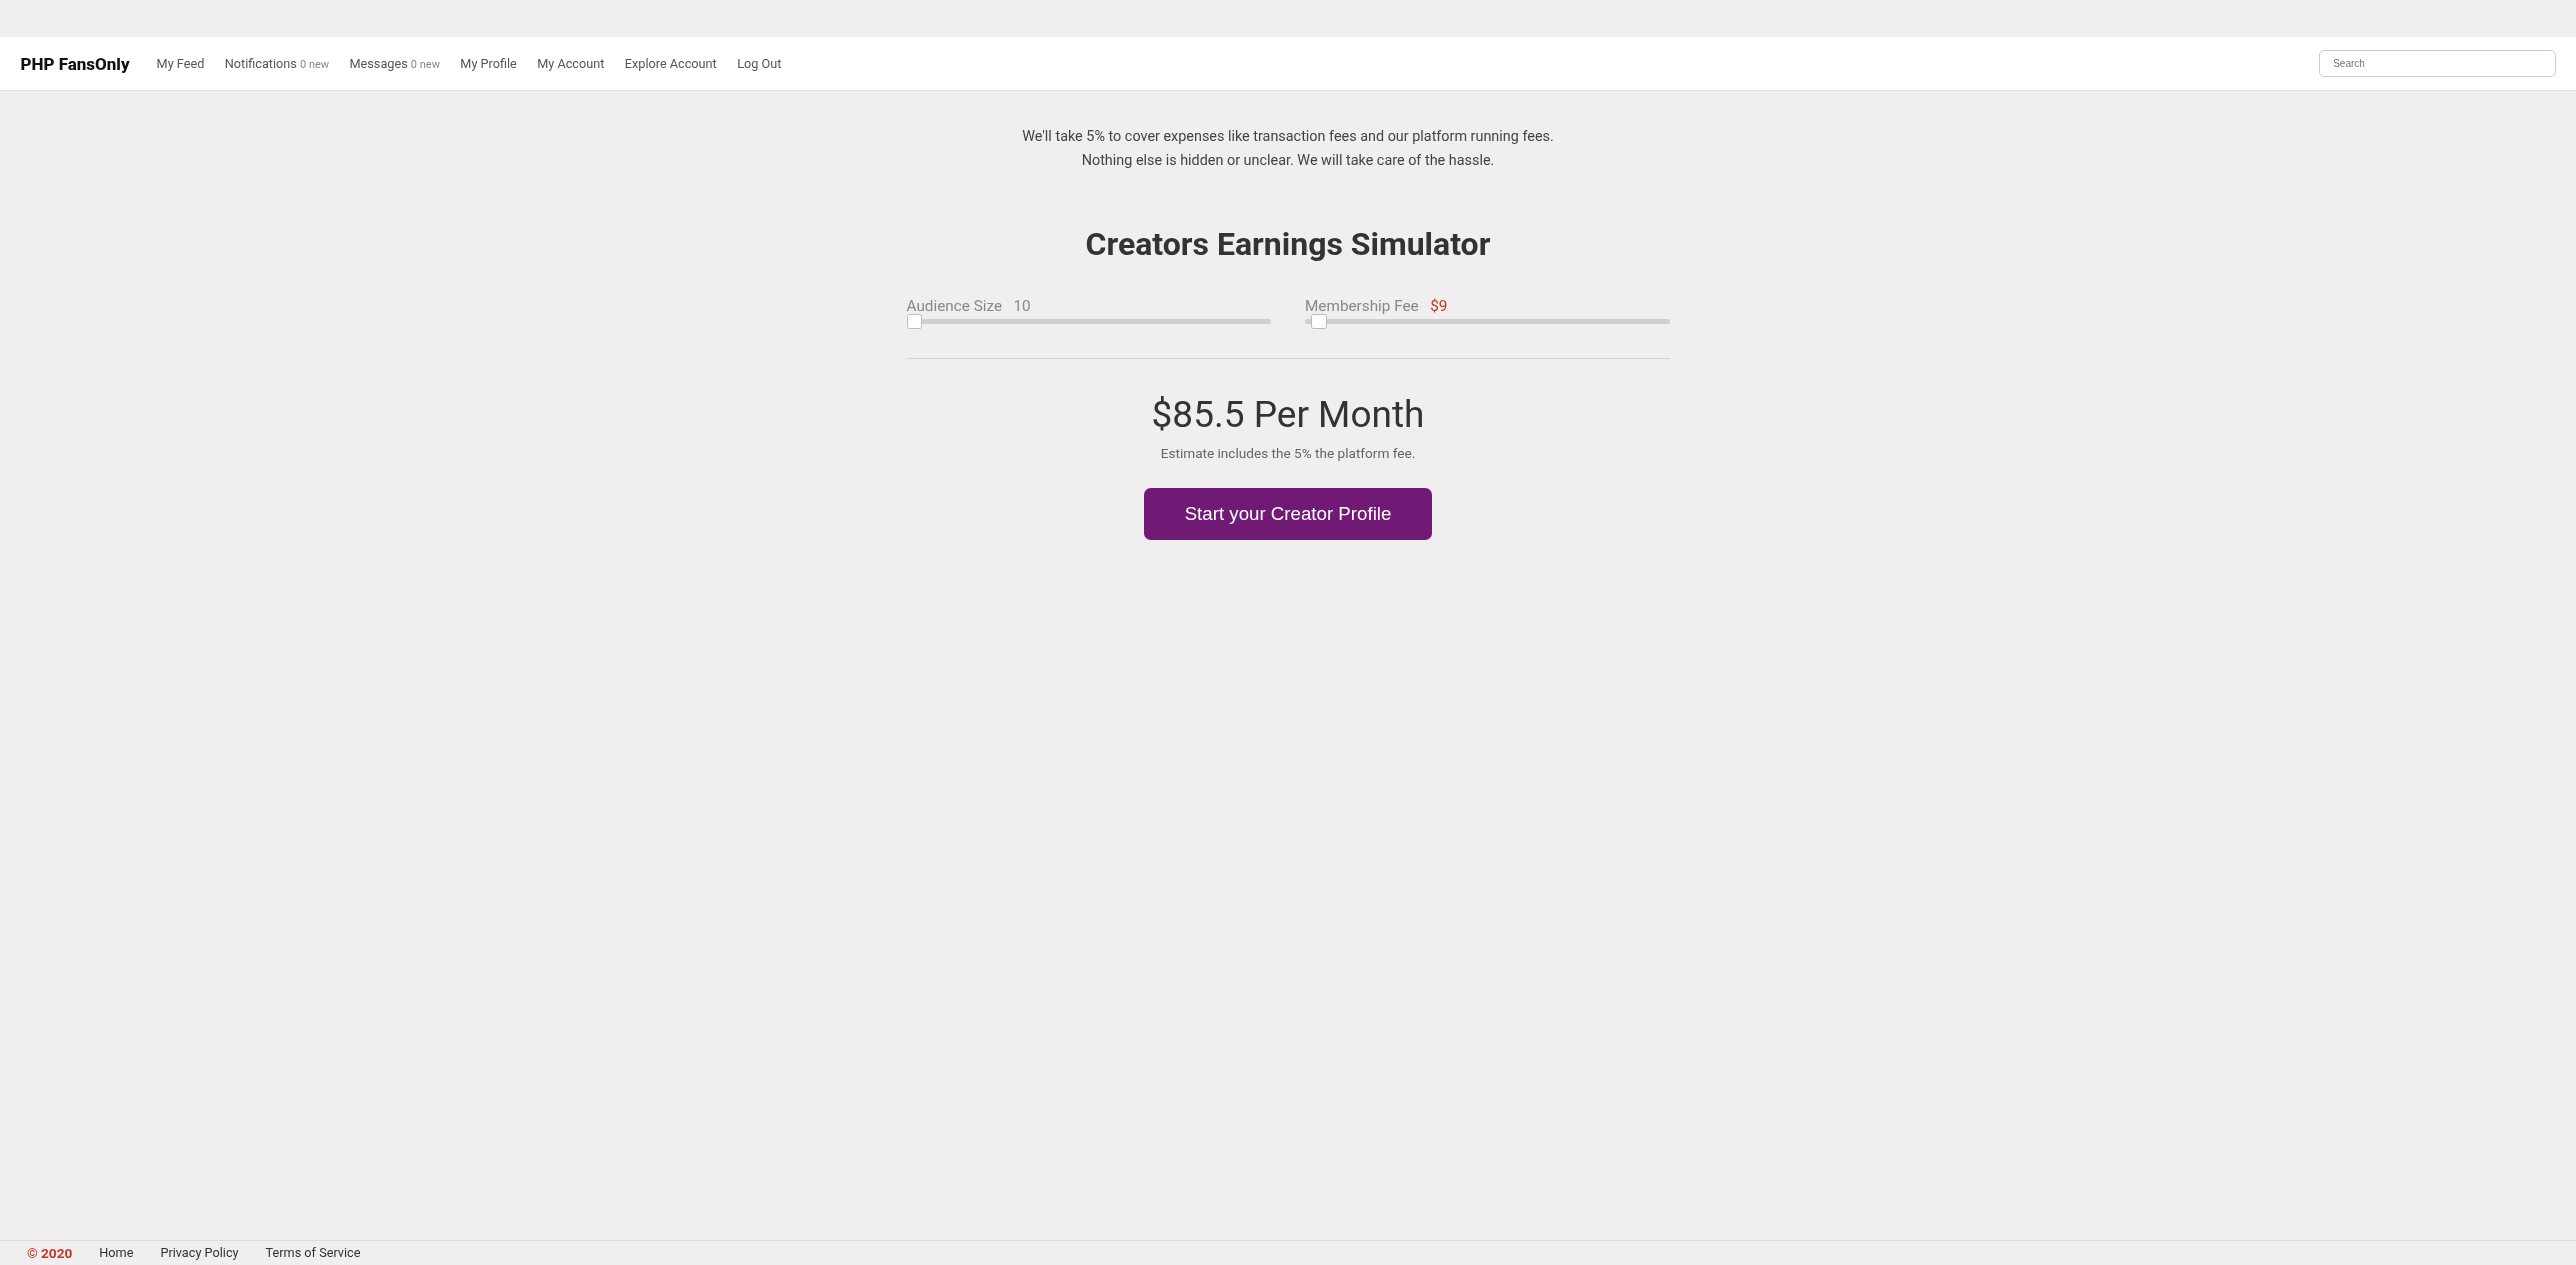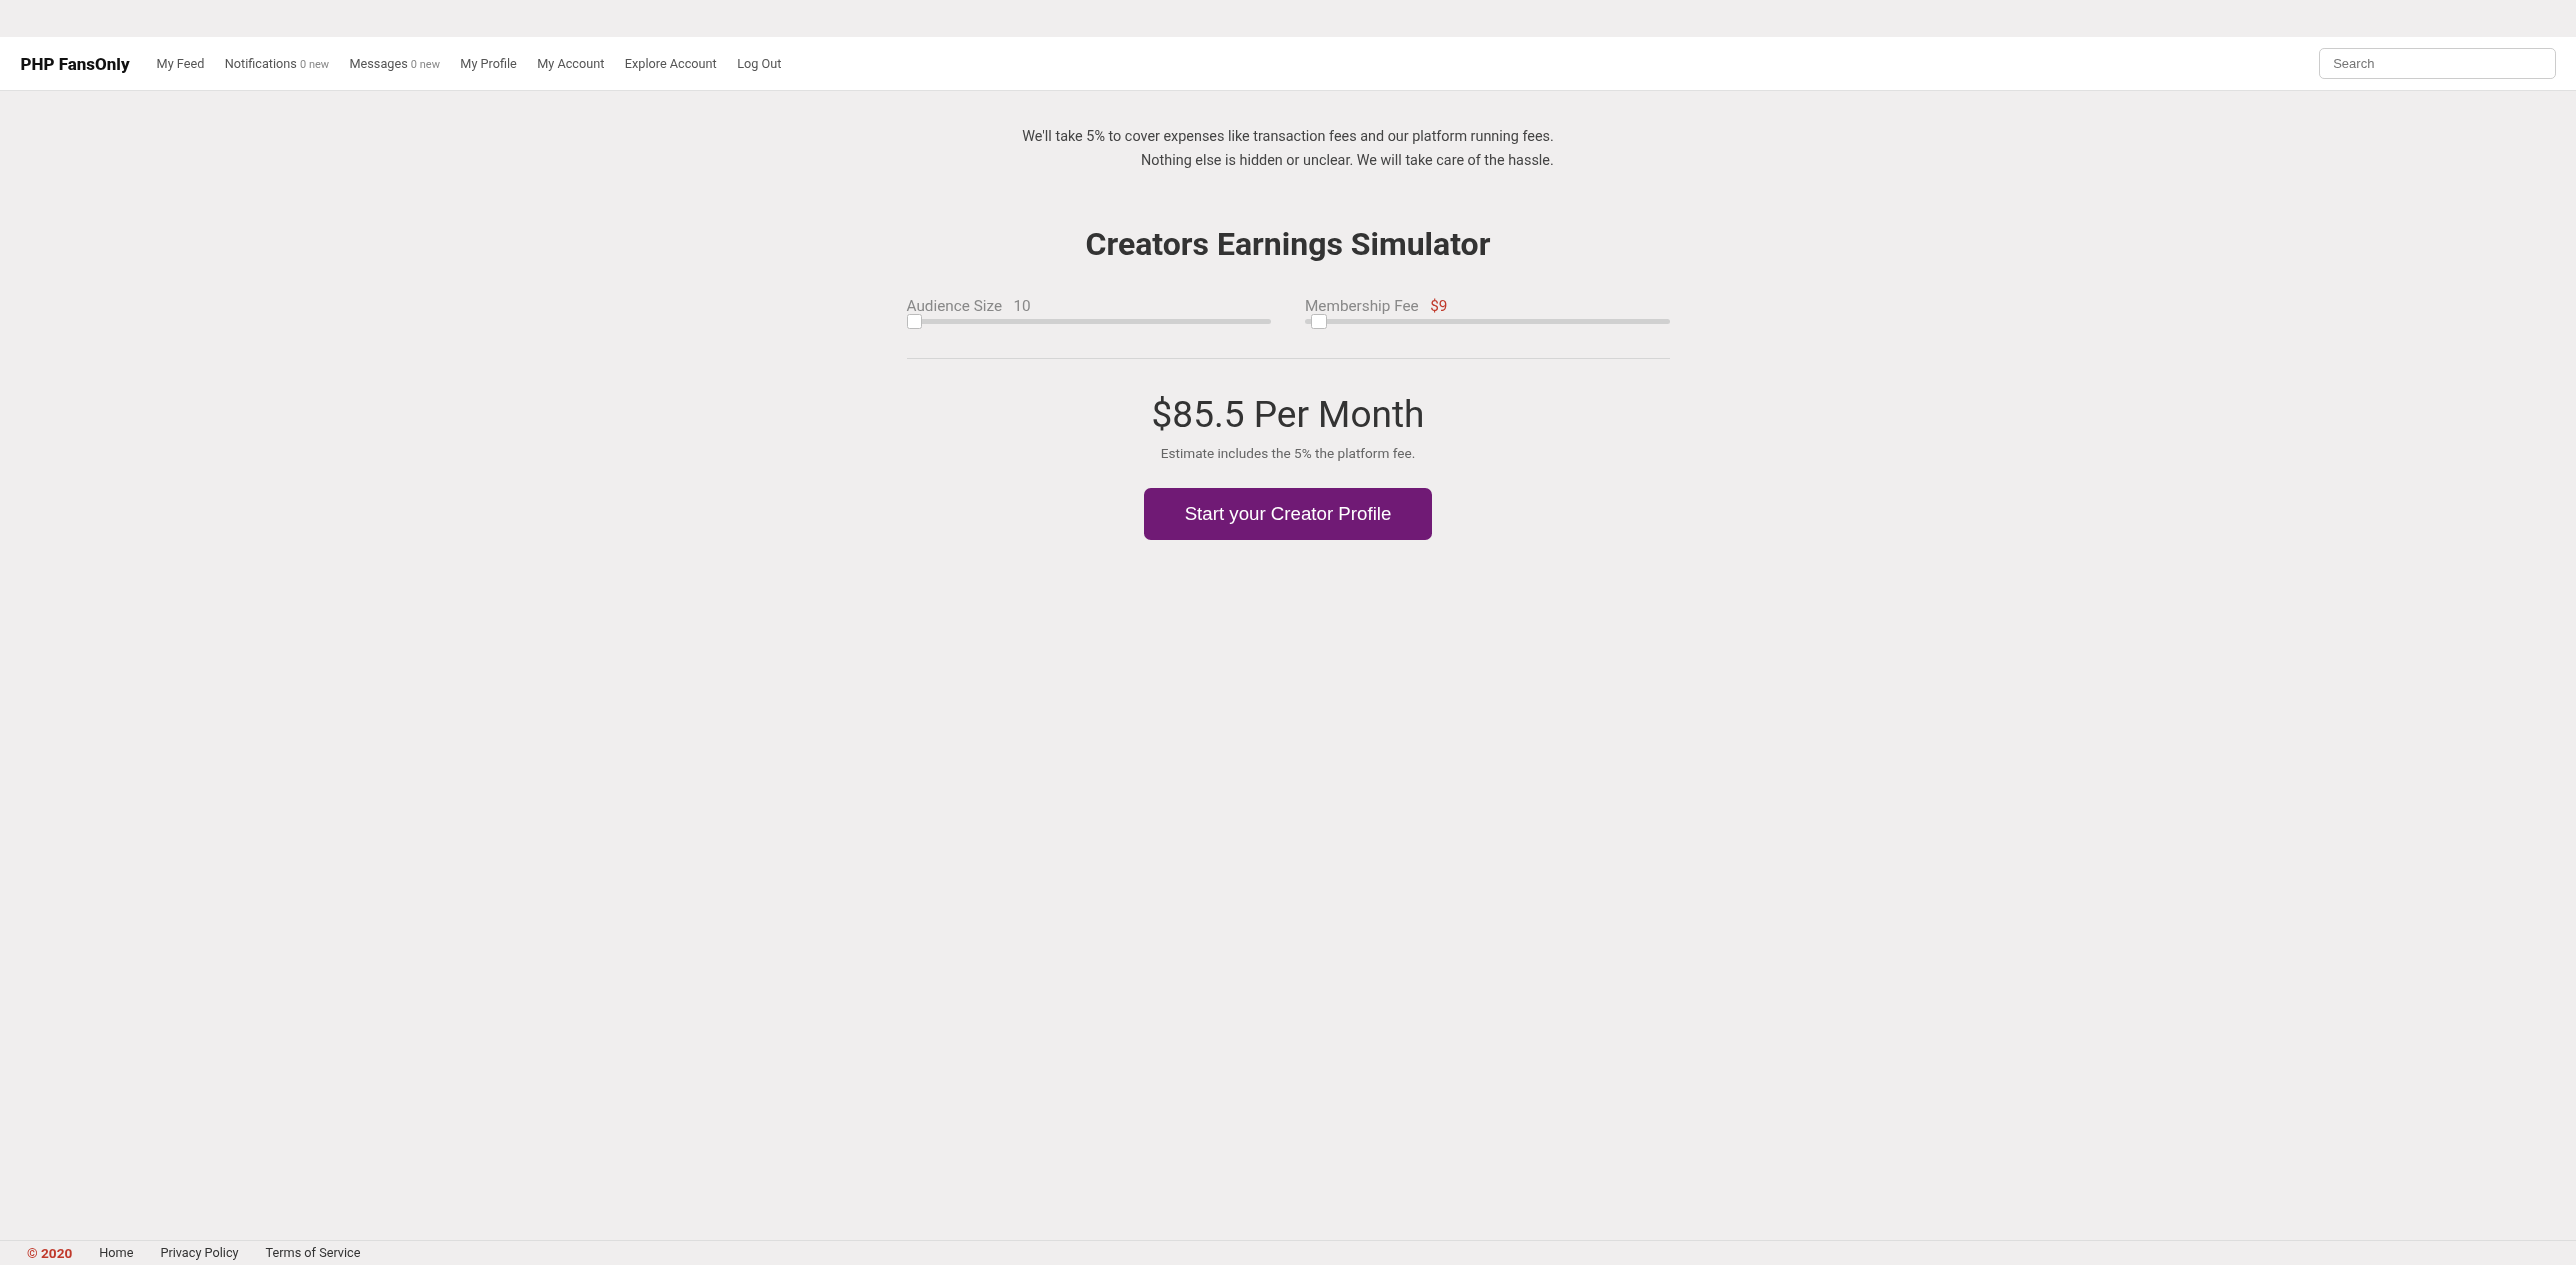--- a/index.html
+++ b/index.html
@@ -61,38 +61,38 @@
     }
 
     .navbar-search {
       margin-left: auto;
     }
 
     .search-input {
       border: 0.8px solid #ccc;
       border-radius: 5.1px;
       padding: 6.8px 13.6px;
-      font-size: 13px;
+      font-size: 10px;
       width: 237px;
       color: #aaa;
       outline: none;
       background: #fff;
     }
 
     
     .main-content {
       flex: 1;
       display: flex;
       flex-direction: column;
       align-items: center;
       padding: 34px 20.4px 51px;
     }
 
     .tagline {
-      text-align: right;
+      text-align: center;
       color: #444;
       font-size: 14.4px;
       line-height: 1.7;
       margin-bottom: 51px;
     }
 
     
     .simulator-section {
       width: 100%;
       max-width: 763px;

